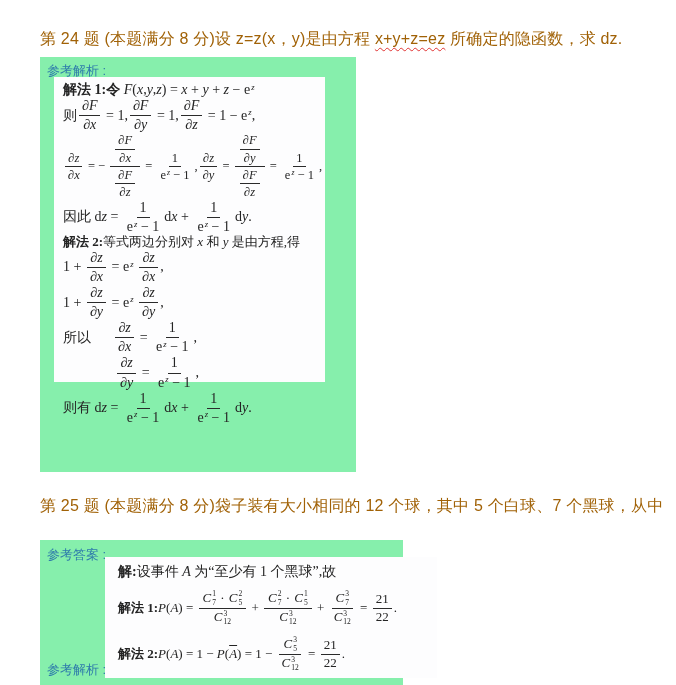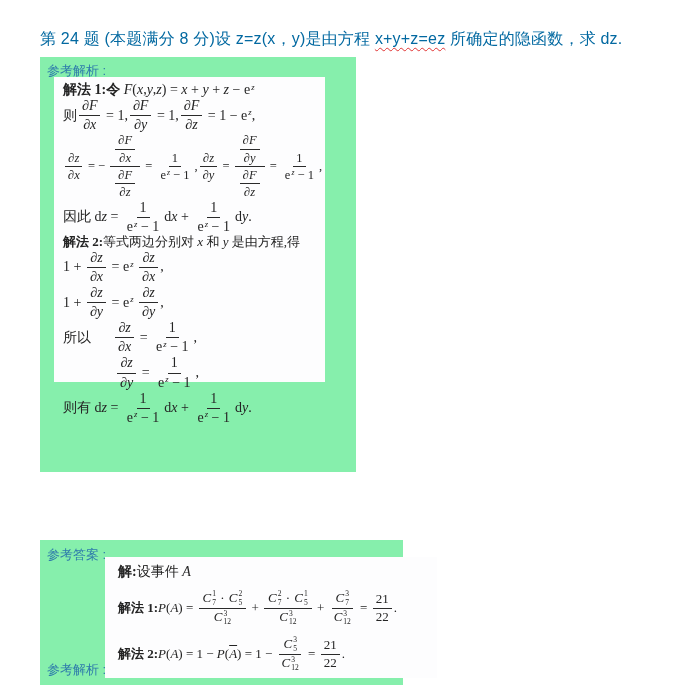--- a/index.html
+++ b/index.html
@@ -2,21 +2,21 @@
 <html><head>
 <meta charset="utf-8">
 <style>
   html,body { margin:0; padding:0; }
   body {
     width:676px; height:685px; position:relative; overflow:hidden;
     background:#ffffff;
     font-family:"Liberation Sans", sans-serif;
   }
   .question {
-    position:absolute; color:#0369a1; font-size:16px; line-height:24px;
+    position:absolute; color:#a16207; font-size:16px; line-height:24px;
     letter-spacing:0.2px;
   }
   #q24 { left:14px; top:11px; width:655px; text-indent:26px; }
   #q25 { left:14px; top:478px; width:658px; }
   #q25 .qline1 { display:block; text-indent:26px; }
   #q25 .qline2 { display:block; }
   .wavy {
     text-decoration-line:underline; text-decoration-style:wavy;
     text-decoration-color:#e03434; text-decoration-thickness:1px;
     text-underline-offset:3px;
@@ -72,25 +72,26 @@
       <div class="mline fs13"><span class="m-cjk m-bold">解法 2:</span><span class="m-cjk">等式两边分别对 </span><span class="m-var">x</span><span class="m-cjk"> 和 </span><span class="m-var">y</span><span class="m-cjk"> 是由方程,得</span></div>
       <div class="mline"><span class="m-rom">1 + </span><span class="m-frac"><span class="m-num"><span class="m-rom">∂</span><span class="m-var">z</span></span><span class="m-den"><span class="m-rom">∂</span><span class="m-var">x</span></span></span><span class="m-rom"> = </span><span class="m-pow"><span>e</span><span class="m-sup">z</span></span><span class="m-rom"> </span><span class="m-frac"><span class="m-num"><span class="m-rom">∂</span><span class="m-var">z</span></span><span class="m-den"><span class="m-rom">∂</span><span class="m-var">x</span></span></span><span class="m-rom">,</span></div>
       <div class="mline"><span class="m-rom">1 + </span><span class="m-frac"><span class="m-num"><span class="m-rom">∂</span><span class="m-var">z</span></span><span class="m-den"><span class="m-rom">∂</span><span class="m-var">y</span></span></span><span class="m-rom"> = </span><span class="m-pow"><span>e</span><span class="m-sup">z</span></span><span class="m-rom"> </span><span class="m-frac"><span class="m-num"><span class="m-rom">∂</span><span class="m-var">z</span></span><span class="m-den"><span class="m-rom">∂</span><span class="m-var">y</span></span></span><span class="m-rom">,</span></div>
       <div class="mline"><span class="m-cjk">所以</span><span class="m-gap" style="width: 22px;"></span><span class="m-frac"><span class="m-num"><span class="m-rom">∂</span><span class="m-var">z</span></span><span class="m-den"><span class="m-rom">∂</span><span class="m-var">x</span></span></span><span class="m-rom"> = </span><span class="m-frac"><span class="m-num"><span class="m-rom">1</span></span><span class="m-den"><span class="m-pow"><span>e</span><span class="m-sup">z</span></span><span class="m-rom"> − 1</span></span></span><span class="m-rom">,</span></div>
       <div class="mline"><span class="m-gap" style="width: 52px;"></span><span class="m-frac"><span class="m-num"><span class="m-rom">∂</span><span class="m-var">z</span></span><span class="m-den"><span class="m-rom">∂</span><span class="m-var">y</span></span></span><span class="m-rom"> = </span><span class="m-frac"><span class="m-num"><span class="m-rom">1</span></span><span class="m-den"><span class="m-pow"><span>e</span><span class="m-sup">z</span></span><span class="m-rom"> − 1</span></span></span><span class="m-rom">,</span></div>
       <div class="mline"><span class="m-cjk">则有 </span><span class="m-rom">d</span><span class="m-var">z</span><span class="m-rom"> = </span><span class="m-frac"><span class="m-num"><span class="m-rom">1</span></span><span class="m-den"><span class="m-pow"><span>e</span><span class="m-sup">z</span></span><span class="m-rom"> − 1</span></span></span><span class="m-rom">d</span><span class="m-var">x</span><span class="m-rom"> + </span><span class="m-frac"><span class="m-num"><span class="m-rom">1</span></span><span class="m-den"><span class="m-pow"><span>e</span><span class="m-sup">z</span></span><span class="m-rom"> − 1</span></span></span><span class="m-rom">d</span><span class="m-var">y</span><span class="m-rom">.</span></div>
     </div>
   </section>
 
   <p id="q25" class="question">
+      <span class="qline1">第 25 题 (本题满分 8 分)袋子装有大小相同的 12 个球，其中 5 个白球、7 个黑球，从中</span>
     </p>
 
   <section id="panel2" class="panel">
     <div class="panel-label label-top">参考答案 :</div>
     <div id="box2" class="mathbox">
-      <div class="mline"><span class="m-cjk m-bold">解:</span><span class="m-cjk">设事件 </span><span class="m-var">A</span></div>
+      <div class="mline"><span class="m-cjk m-bold">解:</span><span class="m-cjk">设事件 </span><span class="m-var">A</span><span class="m-cjk"> 为“至少有 1 个黑球”,故</span></div>
       <div class="mline fs13"><span class="m-cjk m-bold">解法 1:</span><span class="m-var">P</span><span class="m-rom">(</span><span class="m-var">A</span><span class="m-rom">) = </span><span class="m-frac"><span class="m-num"><span class="m-comb"><span class="base">C</span><span class="m-stack"><span>1</span><span>7</span></span></span><span class="m-rom"> · </span><span class="m-comb"><span class="base">C</span><span class="m-stack"><span>2</span><span>5</span></span></span></span><span class="m-den"><span class="m-comb"><span class="base">C</span><span class="m-stack"><span>3</span><span>12</span></span></span></span></span><span class="m-rom"> + </span><span class="m-frac"><span class="m-num"><span class="m-comb"><span class="base">C</span><span class="m-stack"><span>2</span><span>7</span></span></span><span class="m-rom"> · </span><span class="m-comb"><span class="base">C</span><span class="m-stack"><span>1</span><span>5</span></span></span></span><span class="m-den"><span class="m-comb"><span class="base">C</span><span class="m-stack"><span>3</span><span>12</span></span></span></span></span><span class="m-rom"> + </span><span class="m-frac"><span class="m-num"><span class="m-comb"><span class="base">C</span><span class="m-stack"><span>3</span><span>7</span></span></span></span><span class="m-den"><span class="m-comb"><span class="base">C</span><span class="m-stack"><span>3</span><span>12</span></span></span></span></span><span class="m-rom"> = </span><span class="m-frac"><span class="m-num"><span class="m-rom">21</span></span><span class="m-den"><span class="m-rom">22</span></span></span><span class="m-rom">.</span></div>
       <div class="mline fs13"><span class="m-cjk m-bold">解法 2:</span><span class="m-var">P</span><span class="m-rom">(</span><span class="m-var">A</span><span class="m-rom">) = 1 − </span><span class="m-var">P</span><span class="m-rom">(</span><span class="m-bar">A</span><span class="m-rom">) = 1 − </span><span class="m-frac"><span class="m-num"><span class="m-comb"><span class="base">C</span><span class="m-stack"><span>3</span><span>5</span></span></span></span><span class="m-den"><span class="m-comb"><span class="base">C</span><span class="m-stack"><span>3</span><span>12</span></span></span></span></span><span class="m-rom"> = </span><span class="m-frac"><span class="m-num"><span class="m-rom">21</span></span><span class="m-den"><span class="m-rom">22</span></span></span><span class="m-rom">.</span></div>
     </div>
     <div class="panel-label label-bottom">参考解析 :</div>
   </section>
 
 </div>
 
 </body></html>

